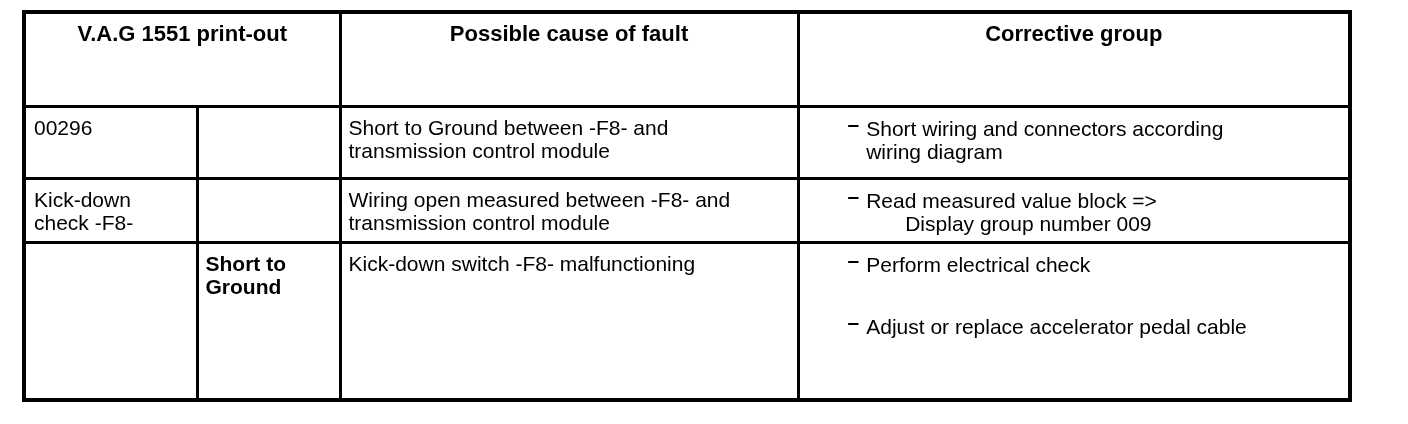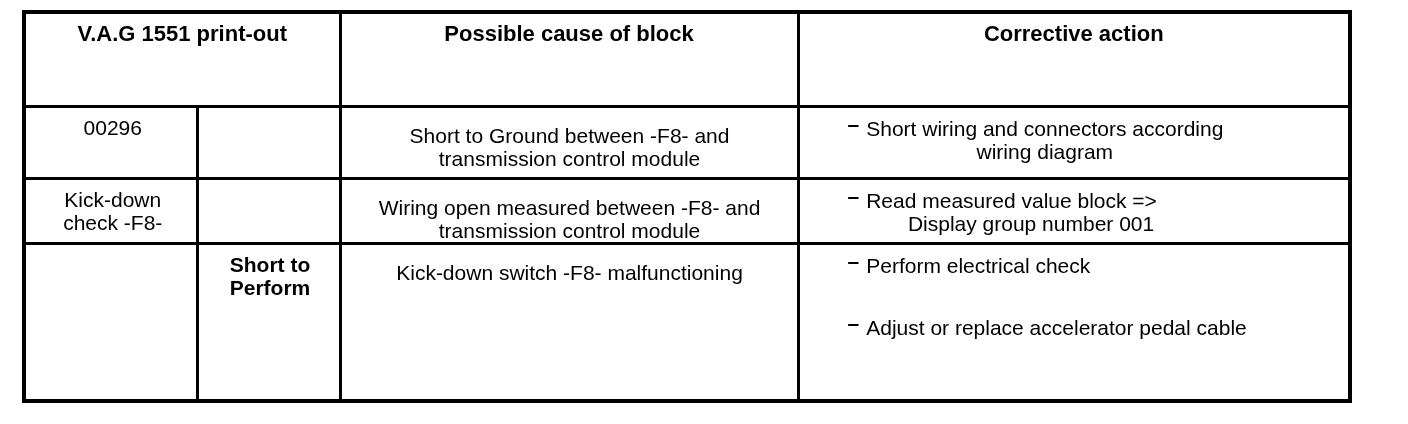--- a/index.html
+++ b/index.html
@@ -43,57 +43,57 @@
     text-align: center;
     padding-top: 8px;
   }
   tr.hdr-row     { height: 94px; }
   tr.row-1       { height: 72px; }
   tr.row-2       { height: 64px; }
   tr.row-3       { height: 158px; }
 
   td.cell-code   { padding: 8px 4px 0 8px; }
   td.cell-sub    { padding: 8px 4px 0 7px; font-weight: bold; }
-  td.cell-cause  { padding: 16px 6px 0 7px; }
+  td.cell-cause  { padding: 8px 6px 0 7px; }
   td.cell-action { padding: 9px 4px 0 48px; }
 
   .action-item { display: flex; align-items: flex-start; }
   .action-item.gap { margin-top: 39px; }
   .dash {
     flex: none;
     position: relative;
     top: -5px;
     margin-right: 7px;
     font-weight: bold;
   }
-  .line { white-space: nowrap; text-align: center; }
+  .line { white-space: nowrap; }
   .line.indent { margin-left: 39px; }
 </style>
 </head>
 <body>
 
 <div class="page">
   <table class="fault-table">
     <colgroup>
       <col style="width:173px">
       <col style="width:143px">
       <col style="width:458px">
       <col style="width:552px">
     </colgroup>
 
     <tbody>
         <tr class="hdr-row">
       <th colspan="2">
         <span>V.A.G 1551 print-out</span>
       </th>
       <th>
-        <span>Possible cause of block</span>
+        <span>Possible cause of fault</span>
       </th>
       <th>
-        <span>Corrective action</span>
+        <span>Corrective group</span>
       </th>
     </tr>
 
     <tr class="row-1">
       <td class="cell-code">
         <div class="line">00296</div>
       </td>
       <td class="cell-sub"></td>
       <td class="cell-cause">
         <div class="line">Short to Ground between -F8- and</div>
@@ -118,31 +118,31 @@
       <td class="cell-sub"></td>
       <td class="cell-cause">
         <div class="line">Wiring open measured between -F8- and</div>
         <div class="line">transmission control module</div>
       </td>
       <td class="cell-action">
         <div class="action-item">
           <span class="dash">–</span>
           <div>
             <div class="line">Read measured value block =&gt;</div>
-            <div class="line indent">Display group number 001</div>
+            <div class="line indent">Display group number 009</div>
           </div>
         </div>
       </td>
     </tr>
 
     <tr class="row-3">
       <td class="cell-code"></td>
       <td class="cell-sub">
         <div class="line">Short to</div>
-        <div class="line">Perform</div>
+        <div class="line">Ground</div>
       </td>
       <td class="cell-cause">
         <div class="line">Kick-down switch -F8- malfunctioning</div>
       </td>
       <td class="cell-action">
         <div class="action-item">
           <span class="dash">–</span>
           <div>
             <div class="line">Perform electrical check</div>
           </div>

